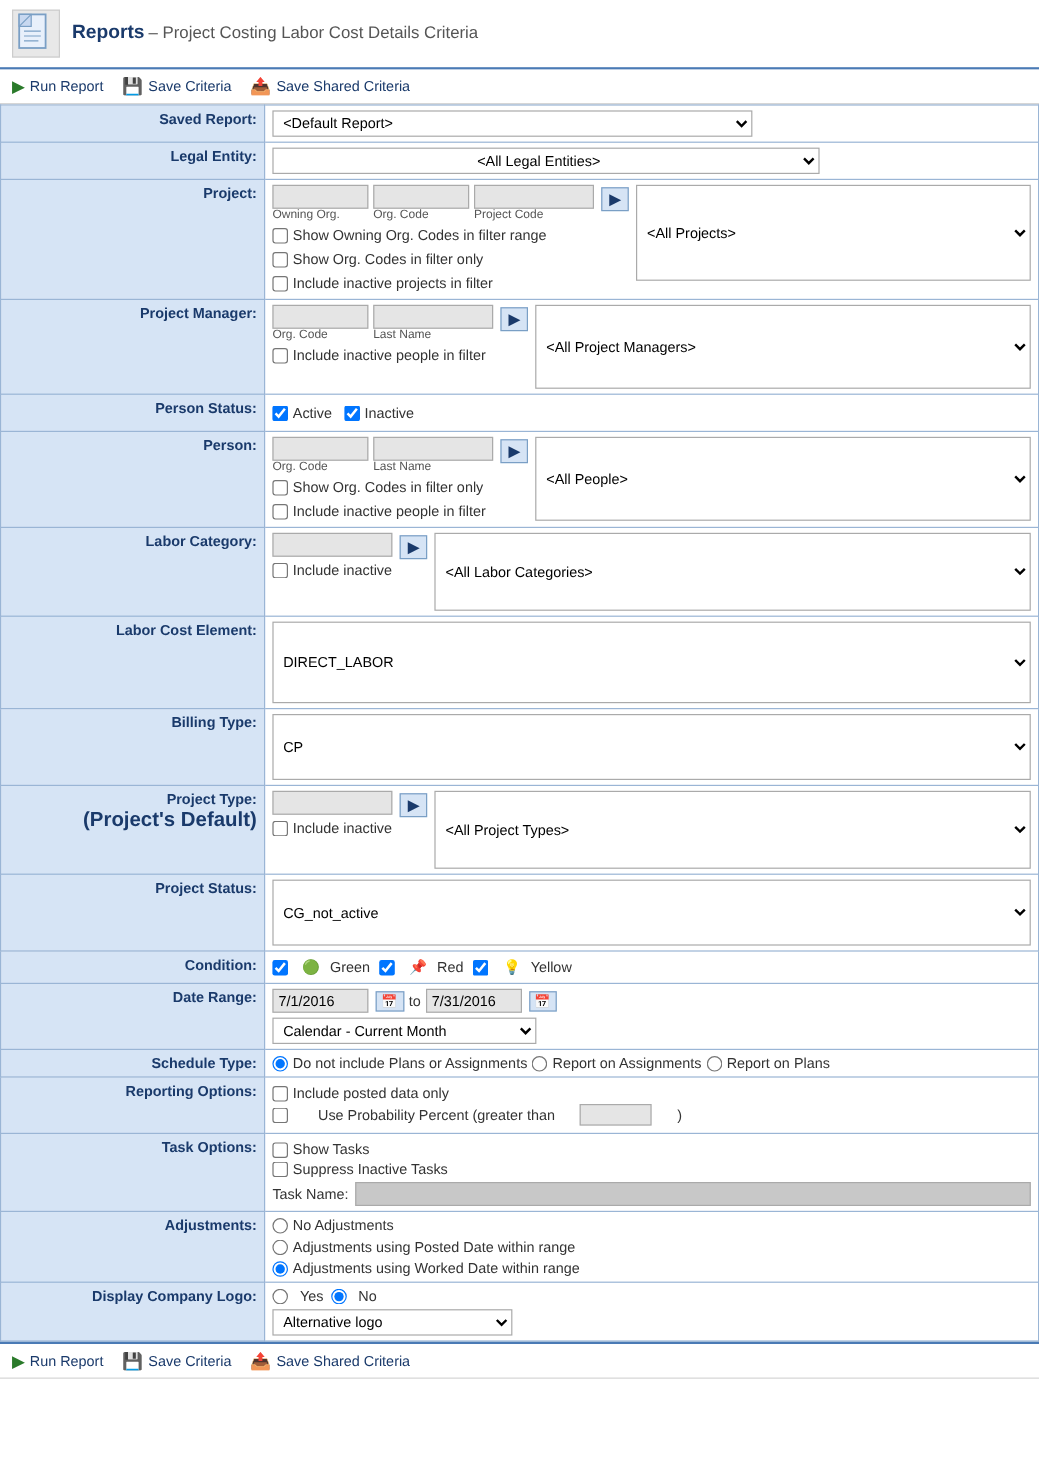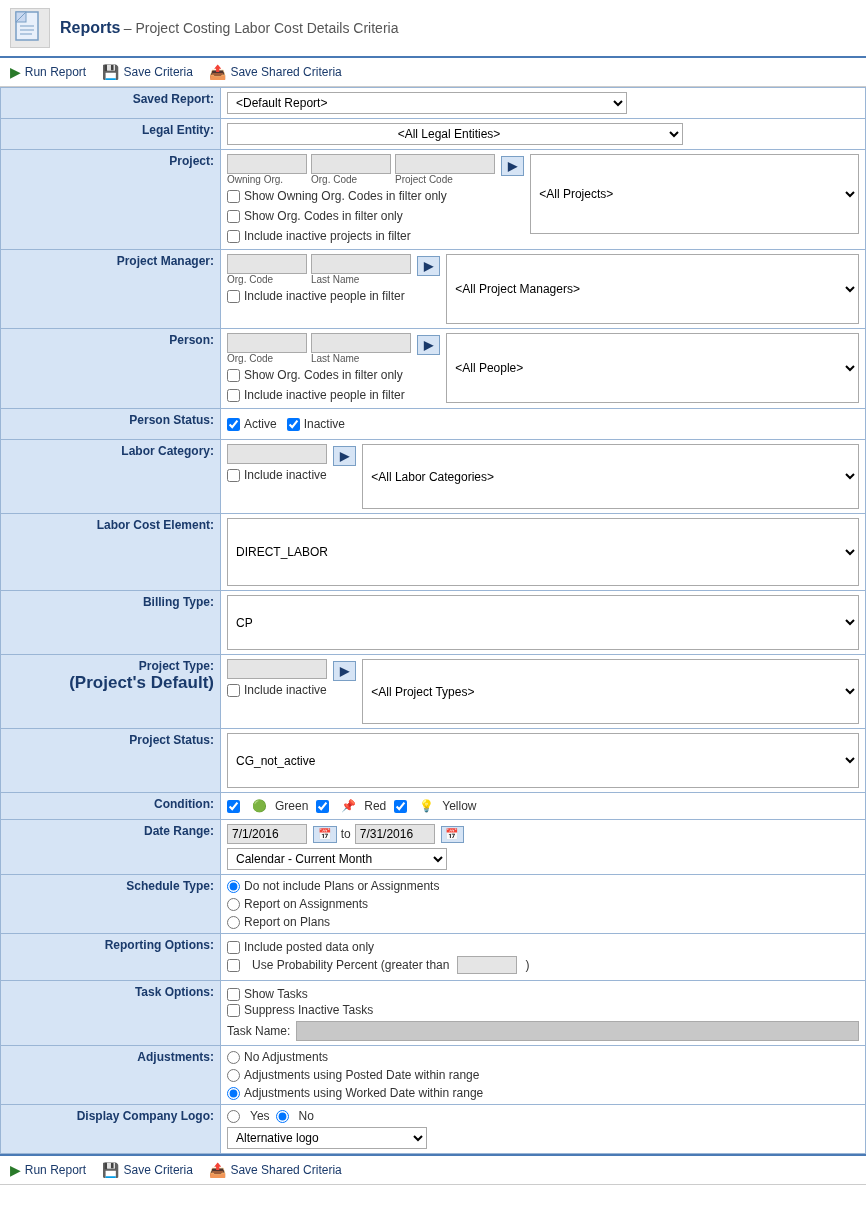--- a/index.html
+++ b/index.html
@@ -69,28 +69,28 @@
     }
 
     .checkbox-row { display: flex; align-items: center; margin: 2px 0; }
     .checkbox-row label { font-size: 12px; }
 
     .date-input { width: 80px; }
     .calendar-btn { background: #d6e4f5; border: 1px solid #7a9fc5; cursor: pointer; padding: 1px 4px; margin-left: 2px; font-size: 11px; }
 
     .condition-row { display: flex; align-items: center; gap: 8px; padding: 2px 0; }
 
-    .schedule-radio-group { display: flex; flex-direction: column; gap: 4px; }
+    .schedule-radio-group { display: flex; flex-direction: row; gap: 4px; }
     .radio-row { display: flex; align-items: center; }
     .radio-row label { font-size: 12px; }
 
     .task-name-row { display: flex; align-items: center; gap: 6px; margin-top: 4px; }
     .task-name-input { flex: 1; height: 20px; background: #d0d0d0; border: 1px solid #aaa; }
 
-    .prob-row { display: flex; align-items: center; gap: 8px; }
+    .prob-row { display: flex; align-items: center; gap: 21px; }
     .prob-input { width: 60px; height: 18px; background: #c0c0c0; border: 1px solid #aaa; }
 
     .logo-row { display: flex; align-items: center; gap: 6px; }
     .alt-logo-select { width: 200px; }
 
     .adjustments-group { display: flex; flex-direction: column; gap: 4px; }
   </style>
 </head>
 <body>
 
@@ -164,21 +164,21 @@
               <input type="text" style="width: 80px;">
               <span class="field-label">Org. Code</span>
             </div>
             <div class="field-col">
               <input type="text" style="width: 100px;">
               <span class="field-label">Project Code</span>
             </div>
           </div>
           <div class="checkbox-row">
             <input type="checkbox" style="">
-            <label>Show Owning Org. Codes in filter only</label>
+            <label>Show Owning Org. Codes in filter range</label>
           </div>
           <div class="checkbox-row">
             <input type="checkbox" style="">
             <label>Show Org. Codes in filter only</label>
           </div>
           <div class="checkbox-row">
             <input type="checkbox" style="">
             <label>Include inactive projects in filter</label>
           </div>
         </div>
@@ -206,69 +206,69 @@
             </div>
           </div>
           <div class="checkbox-row">
             <input type="checkbox" style="">
             <label>Include inactive people in filter</label>
           </div>
         </div>
         <button class="arrow-btn">▶</button>
         <select class="listbox" style="flex:1; height:70px;">
           <option>&lt;All Project Managers&gt;</option>
-        </select>
-      </div>
-    </td>
-  </tr>
-
-  <tr>
-    <td class="label-cell">Person:</td>
-    <td class="value-cell">
-      <div style="display:flex; align-items:flex-start; gap:6px;">
-        <div style="display:flex; flex-direction:column; gap:2px;">
-          <div class="field-group" style="gap:4px;">
-            <div class="field-col">
-              <input type="text" style="width: 80px;">
-              <span class="field-label">Org. Code</span>
-            </div>
-            <div class="field-col">
-              <input type="text" style="width: 100px;">
-              <span class="field-label">Last Name</span>
-            </div>
-          </div>
-          <div class="checkbox-row">
-            <input type="checkbox" style="">
-            <label>Show Org. Codes in filter only</label>
-          </div>
-          <div class="checkbox-row">
-            <input type="checkbox" style="">
-            <label>Include inactive people in filter</label>
-          </div>
-        </div>
-        <button class="arrow-btn">▶</button>
-        <select class="listbox" style="flex:1; height:70px;">
-          <option>&lt;All People&gt;</option>
         </select>
       </div>
     </td>
   </tr>
 
   <tr>
     <td class="label-cell">Person Status:</td>
     <td class="value-cell">
       <div style="display:flex; align-items:center; gap:10px; padding:4px 0;">
         <div style="display:flex; align-items:center;">
           <input type="checkbox" checked="" style="">
           <label>Active</label>
         </div>
         <div style="display:flex; align-items:center;">
           <input type="checkbox" checked="" style="">
           <label>Inactive</label>
         </div>
+      </div>
+    </td>
+  </tr>
+
+  <tr>
+    <td class="label-cell">Person:</td>
+    <td class="value-cell">
+      <div style="display:flex; align-items:flex-start; gap:6px;">
+        <div style="display:flex; flex-direction:column; gap:2px;">
+          <div class="field-group" style="gap:4px;">
+            <div class="field-col">
+              <input type="text" style="width: 80px;">
+              <span class="field-label">Org. Code</span>
+            </div>
+            <div class="field-col">
+              <input type="text" style="width: 100px;">
+              <span class="field-label">Last Name</span>
+            </div>
+          </div>
+          <div class="checkbox-row">
+            <input type="checkbox" style="">
+            <label>Show Org. Codes in filter only</label>
+          </div>
+          <div class="checkbox-row">
+            <input type="checkbox" style="">
+            <label>Include inactive people in filter</label>
+          </div>
+        </div>
+        <button class="arrow-btn">▶</button>
+        <select class="listbox" style="flex:1; height:70px;">
+          <option>&lt;All People&gt;</option>
+        </select>
       </div>
     </td>
   </tr>
 
   <tr>
     <td class="label-cell">Labor Category:</td>
     <td class="value-cell">
       <div style="display:flex; align-items:flex-start; gap:6px;">
         <div style="display:flex; flex-direction:column; gap:2px;">
           <input type="text" style="width: 100px;">

